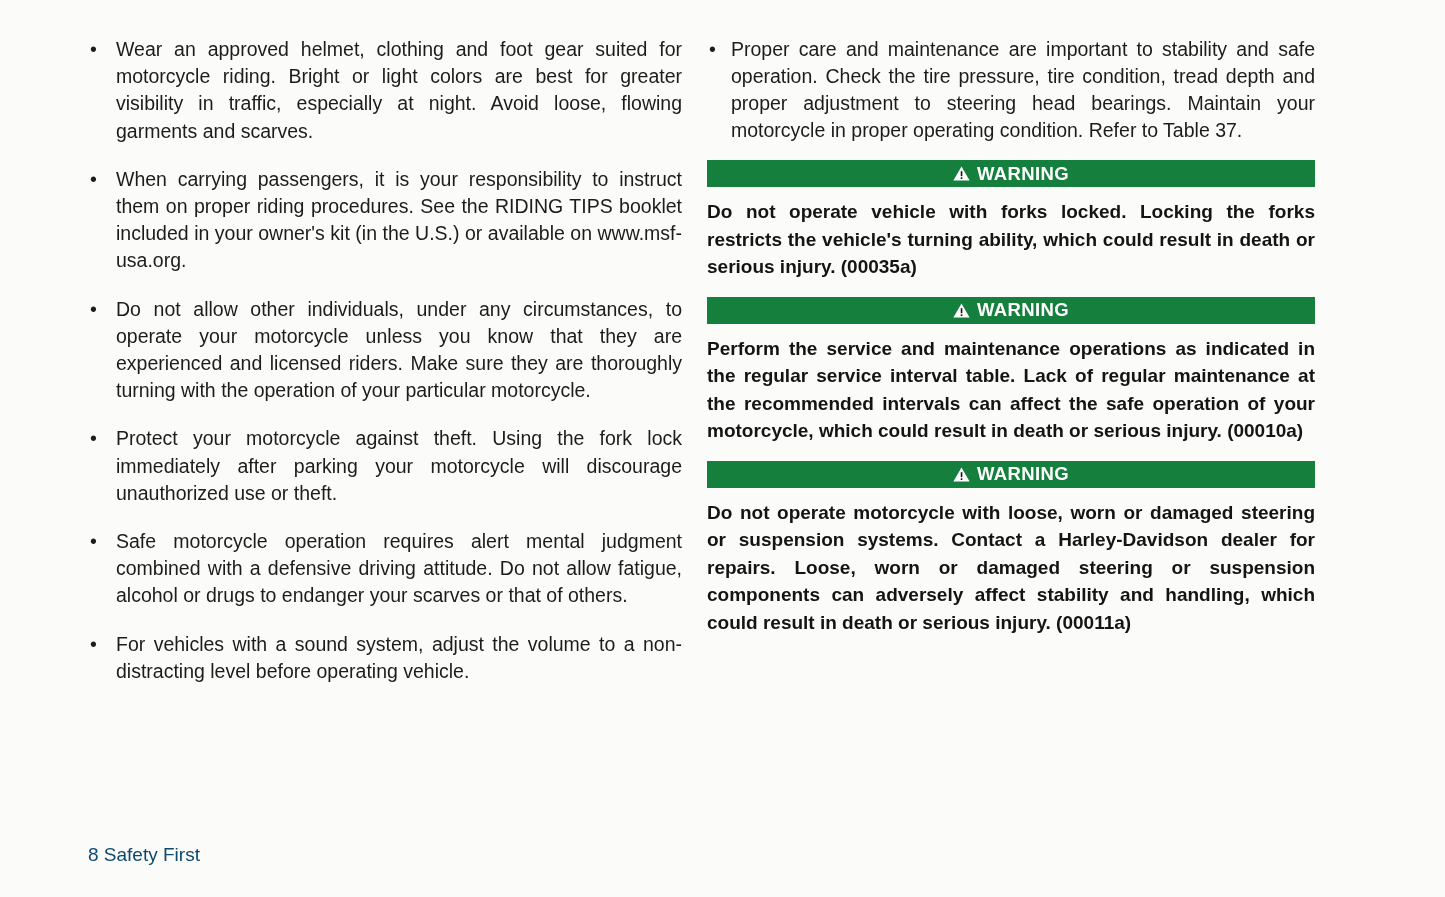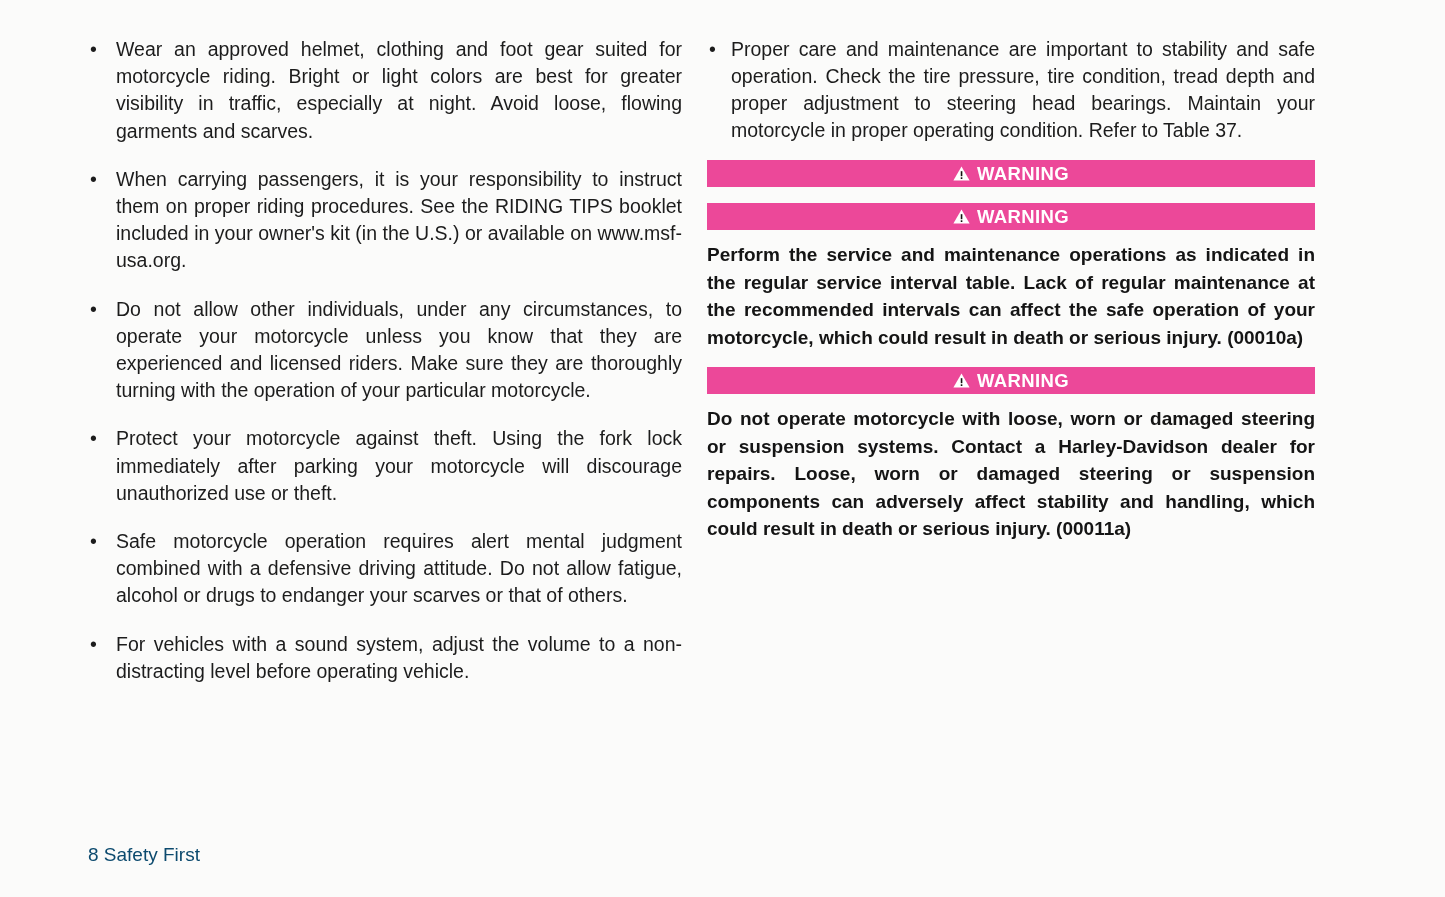--- a/index.html
+++ b/index.html
@@ -87,21 +87,21 @@
 
   
   .warning-block {
     margin-top: 16px;
   }
   .warning-block:first-child {
     margin-top: 0;
   }
 
   .warning-banner {
-    background: #ec4899;
+    background: #15803d;
     height: 27px;
     display: flex;
     align-items: center;
     justify-content: center;
     gap: 7px;
     margin-bottom: 11px;
   }
   .warning-banner .tri-icon {
     display: inline-block;
     width: 17px;
@@ -186,20 +186,21 @@
         <div class="warning-banner">
           <span class="tri-icon">
             <svg viewBox="0 0 17 15" width="17" height="15" aria-hidden="true">
               <polygon points="8.5,0.6 16.6,14.4 0.4,14.4" fill="#ffffff"></polygon>
               <rect x="7.75" y="5.2" width="1.6" height="5.0" fill="#151210"></rect>
               <rect x="7.75" y="11.3" width="1.6" height="1.7" fill="#151210"></rect>
             </svg>
           </span>
           <span class="banner-label">WARNING</span>
         </div>
+        <div class="warning-text">Do not operate vehicle with forks locked. Locking the forks restricts the vehicle's turning ability, which could result in death or serious injury. (00035a)</div>
       </div>
 
       <div class="warning-block">
         <div class="warning-banner">
           <span class="tri-icon">
             <svg viewBox="0 0 17 15" width="17" height="15" aria-hidden="true">
               <polygon points="8.5,0.6 16.6,14.4 0.4,14.4" fill="#ffffff"></polygon>
               <rect x="7.75" y="5.2" width="1.6" height="5.0" fill="#151210"></rect>
               <rect x="7.75" y="11.3" width="1.6" height="1.7" fill="#151210"></rect>
             </svg>

